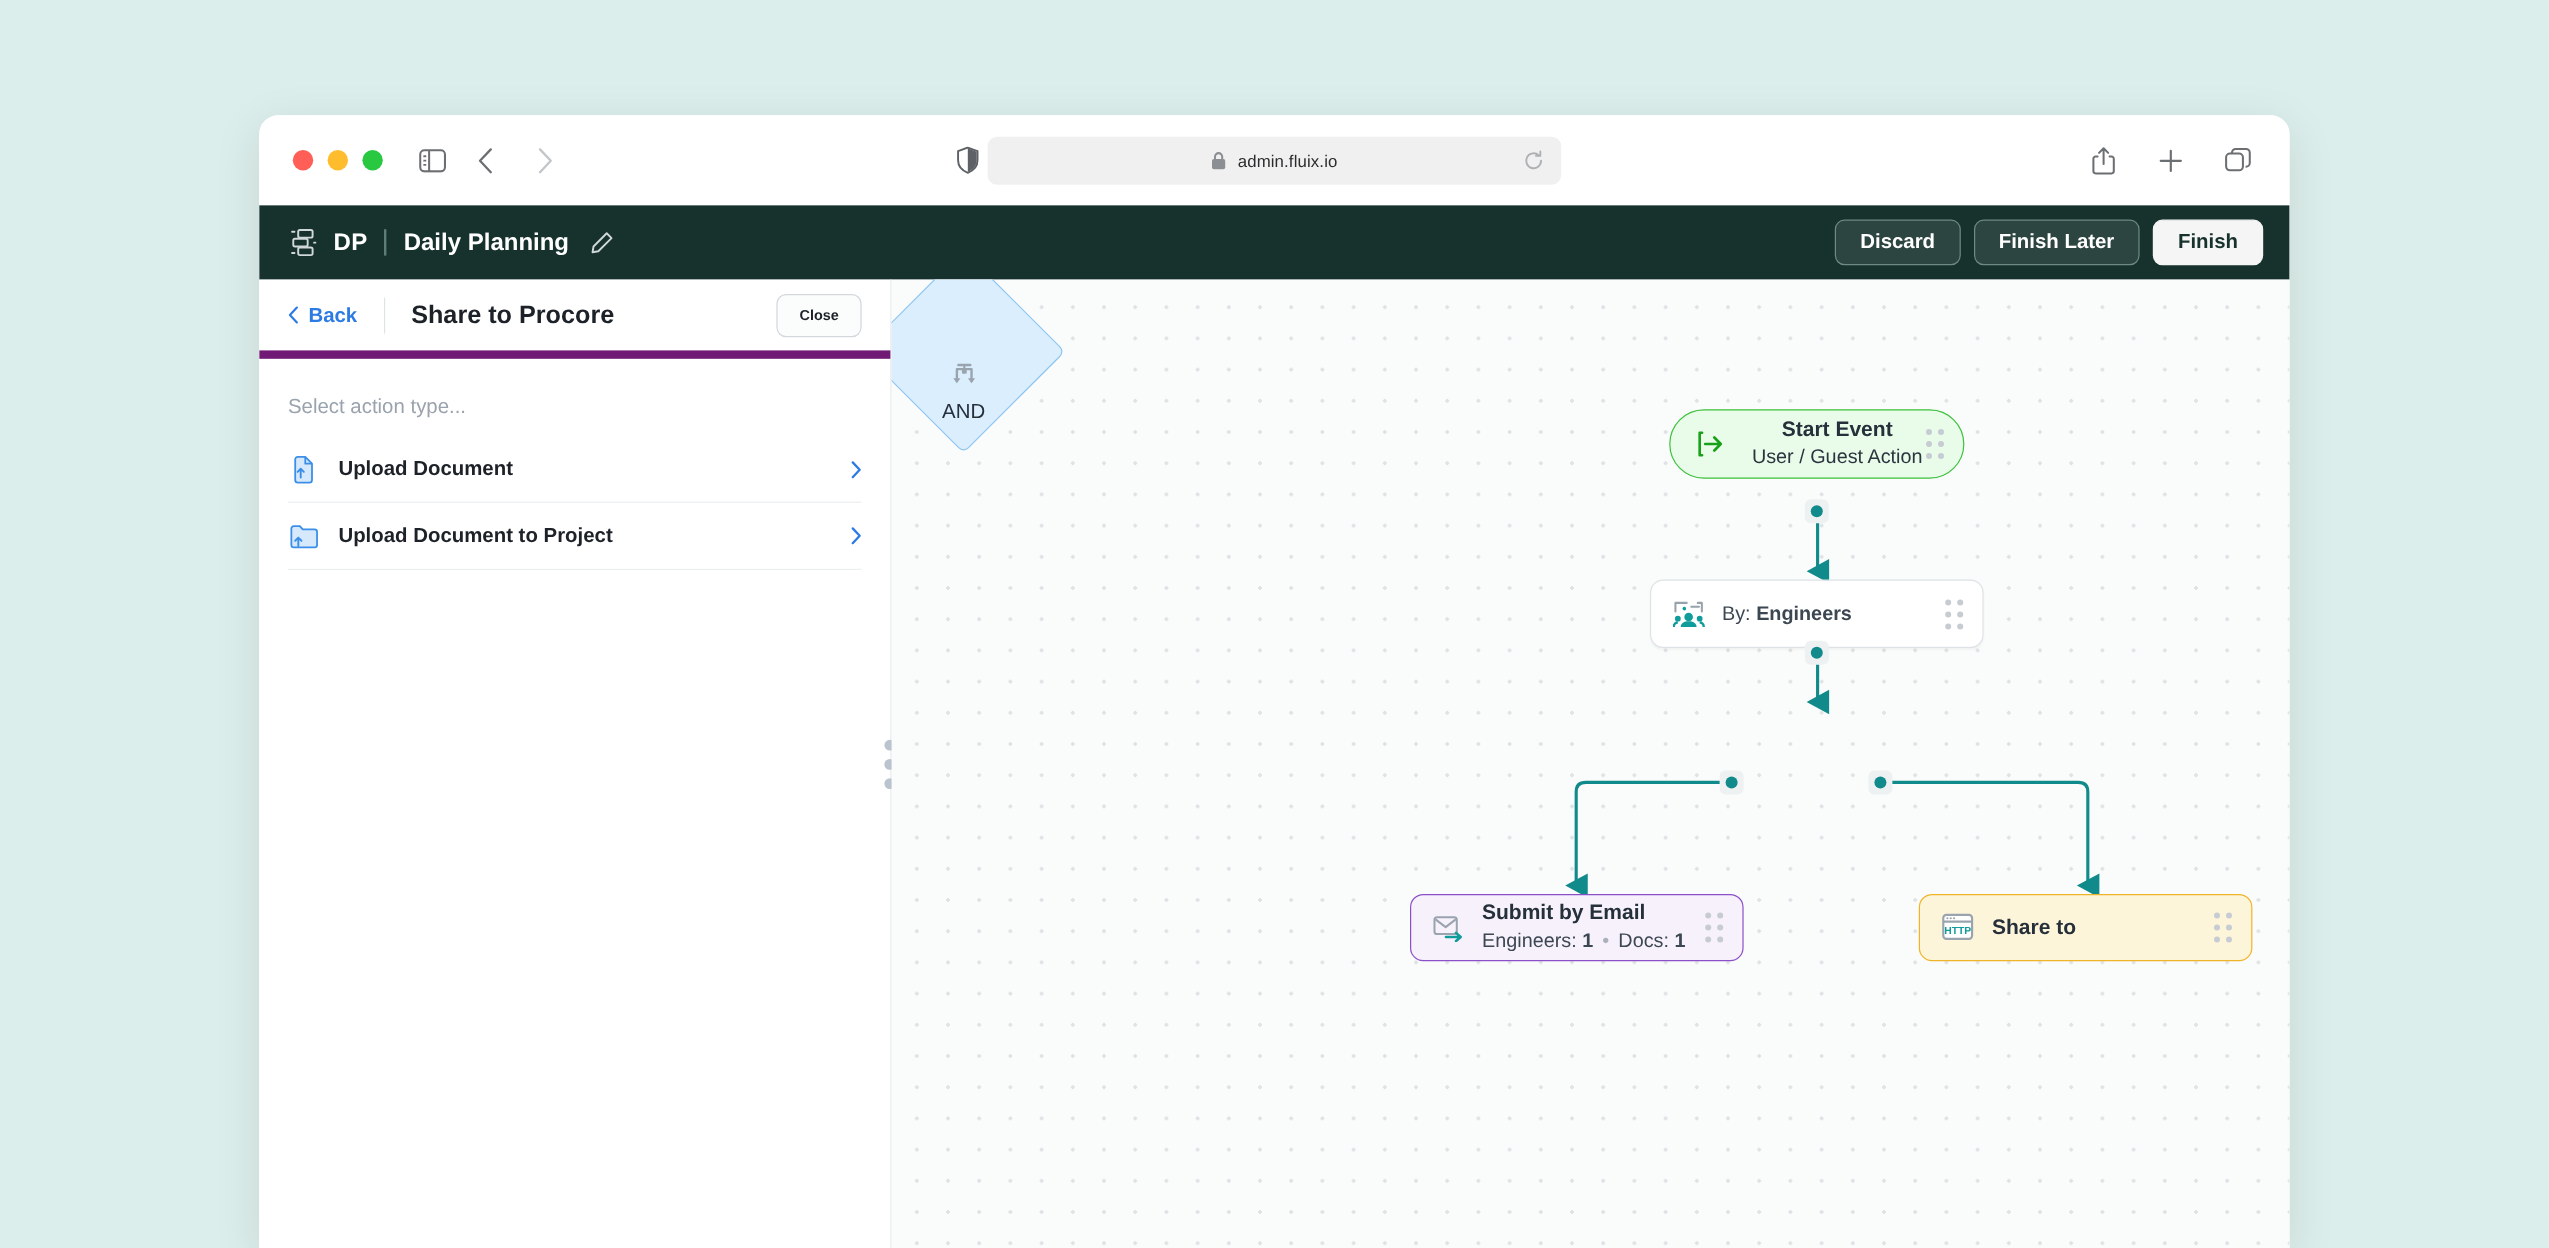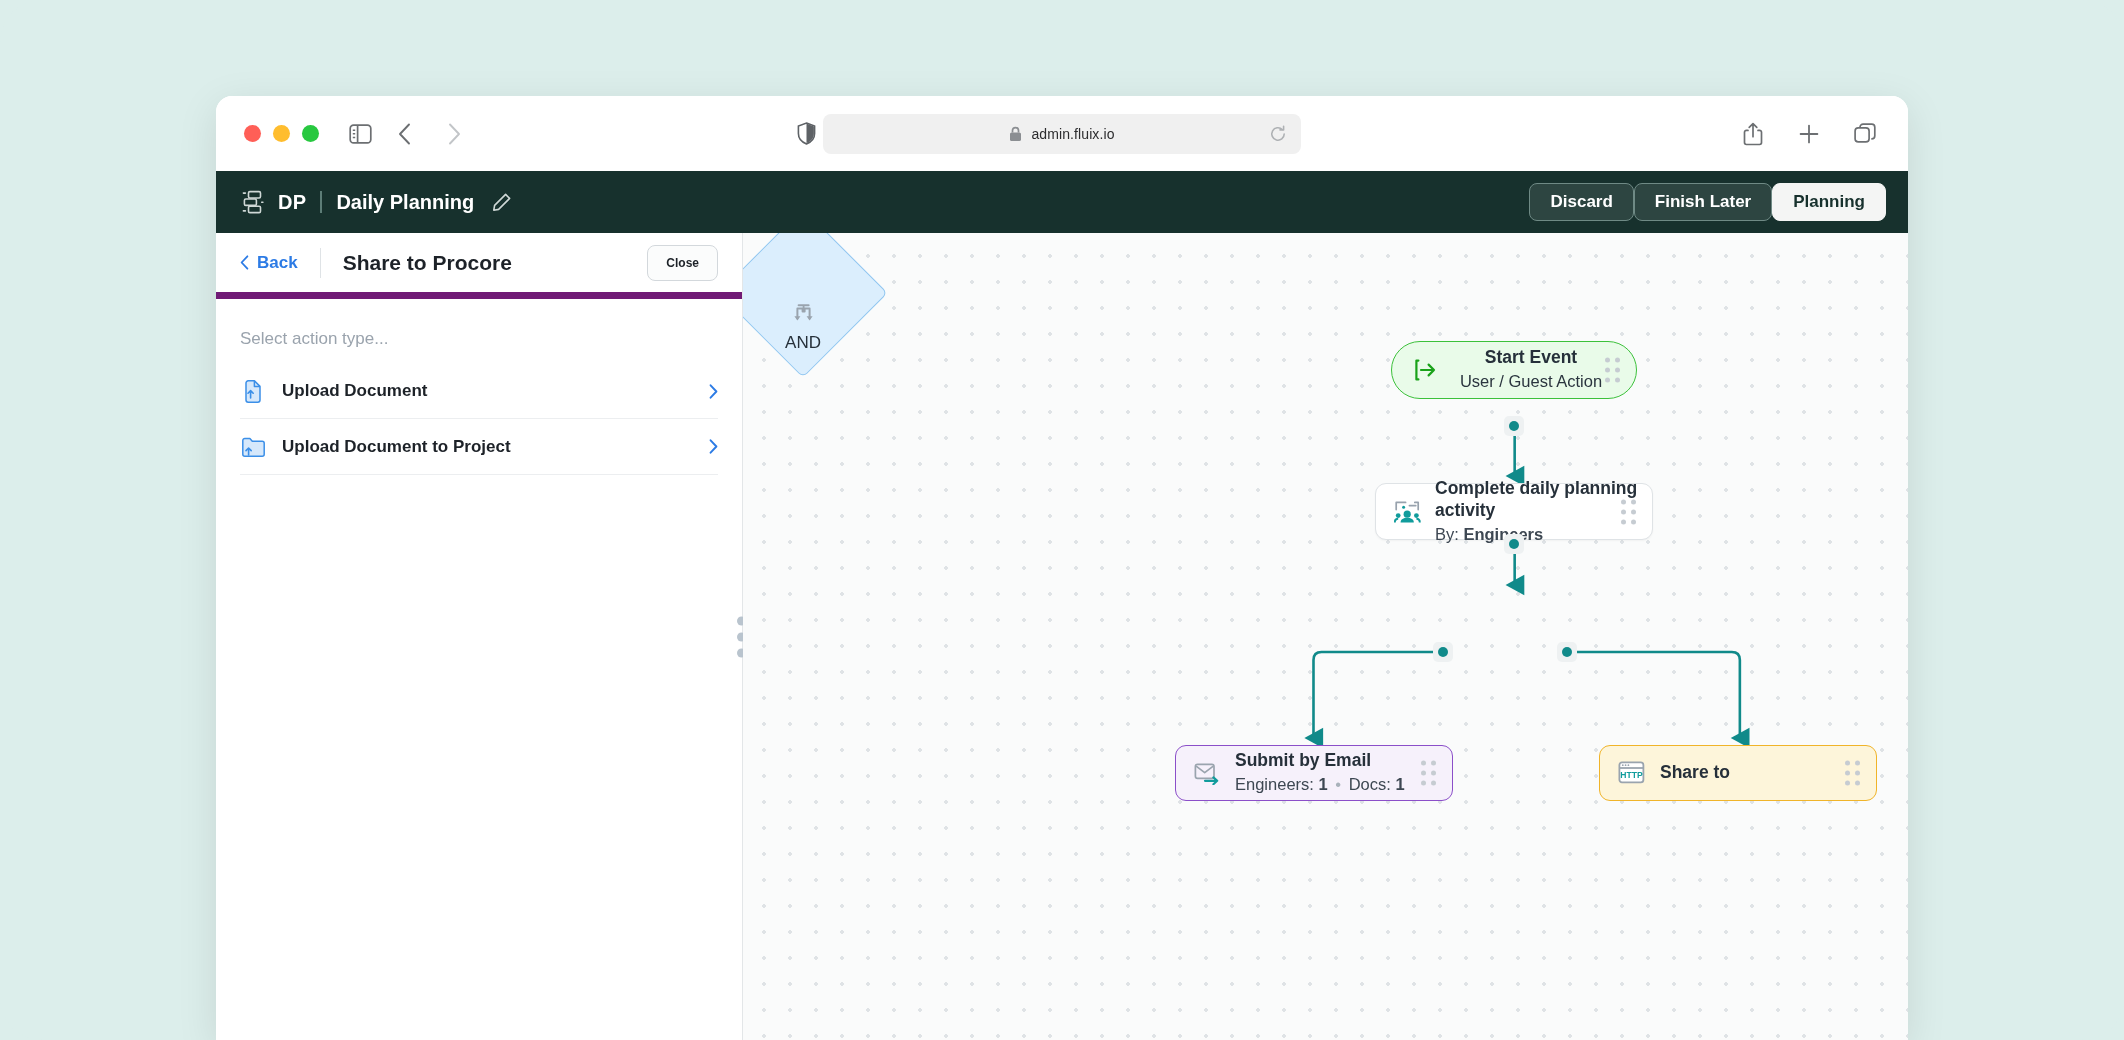--- a/index.html
+++ b/index.html
@@ -79,21 +79,21 @@
     display: flex; align-items: center;
     padding: 0 22px 0 24px;
   }
   .app-left { display:flex; align-items:center; gap: 14px; }
   .wf-icon { color:#cfd8d6; display:flex; align-items:center; }
   .app-code { color:#ffffff; font-size: 20px; font-weight: 700; letter-spacing:.3px;}
   .vdiv { width:2px; height:22px; background:#5d7d77; }
   .app-title { color:#ffffff; font-size: 20px; font-weight: 700; }
   .pencil { color:#cfd8d6; display:flex; margin-left: 4px; }
 
-  .app-right { margin-left:auto; display:flex; align-items:center; }
+  .app-right { margin-left:auto; display:flex; align-items:center; gap: 11px; }
   .btn {
     height: 38px; padding: 0 20px;
     border-radius: 8px; font-size: 17px; font-weight: 600;
     display:flex; align-items:center; justify-content:center;
     cursor: pointer; white-space: nowrap;
   }
   .btn.ghost { background: #2d4541; color:#ffffff; border:1px solid #6f8a85; }
   .btn.primary { background: #f4f5f4; color:#17312d; border:1px solid #f4f5f4; }
 
   
@@ -321,21 +321,21 @@
       <span class="app-title">Daily Planning</span>
       <span class="pencil">
         <svg width="20" height="20" viewBox="0 0 20 20" fill="none">
           <path d="M13.6 2.4 17.6 6.4 6.6 17.4l-4.8.8.8-4.8 11-11z" stroke="#cfd8d6" stroke-width="1.6" stroke-linejoin="round"></path>
         </svg>
       </span>
     </div>
     <div class="app-right">
       <div class="btn ghost">Discard</div>
       <div class="btn ghost">Finish Later</div>
-      <div class="btn primary">Planning</div>
+      <div class="btn primary">Finish</div>
     </div>
   </div>
 
   <div class="app-body">
 
     <div class="panel">
       <div class="panel-head">
         <div class="back-link">
           <svg width="9" height="15" viewBox="0 0 9 15" fill="none">
             <path d="M7.4 1.3 1.6 7.5l5.8 6.2" stroke="#2c7be5" stroke-width="1.8" stroke-linecap="round" stroke-linejoin="round"></path>
@@ -440,21 +440,20 @@
               <path d="M15.4 6.6h6.4" stroke="#98a2ad" stroke-width="1.7" stroke-linecap="round"></path>
               <circle cx="9.6" cy="8.2" r="1.5" fill="#119c9c"></circle>
               <circle cx="13.2" cy="15.2" r="3.6" fill="#119c9c"></circle>
               <path d="M6.6 23.4c0-3 2.9-4.6 6.6-4.6s6.6 1.6 6.6 4.6" fill="#119c9c"></path>
               <circle cx="4.2" cy="16.6" r="2.4" fill="#119c9c"></circle>
               <circle cx="22.4" cy="16.6" r="2.4" fill="#119c9c"></circle>
               <path d="M0.8 23.4c0-2.3 1.6-3.6 3.4-3.6M25.8 23.4c0-2.3-1.6-3.6-3.4-3.6" stroke="#119c9c" stroke-width="2"></path>
             </svg>
           </span>
           <span class="node-text">
-            <span class="node-title">Complete daily planning activity</span>
             <span class="node-sub">
               <span>By:</span>
               <b>Engineers</b>
             </span>
           </span>
           <span class="grip">
             <i></i>
               <i></i>
               <i></i>
               <i></i>

